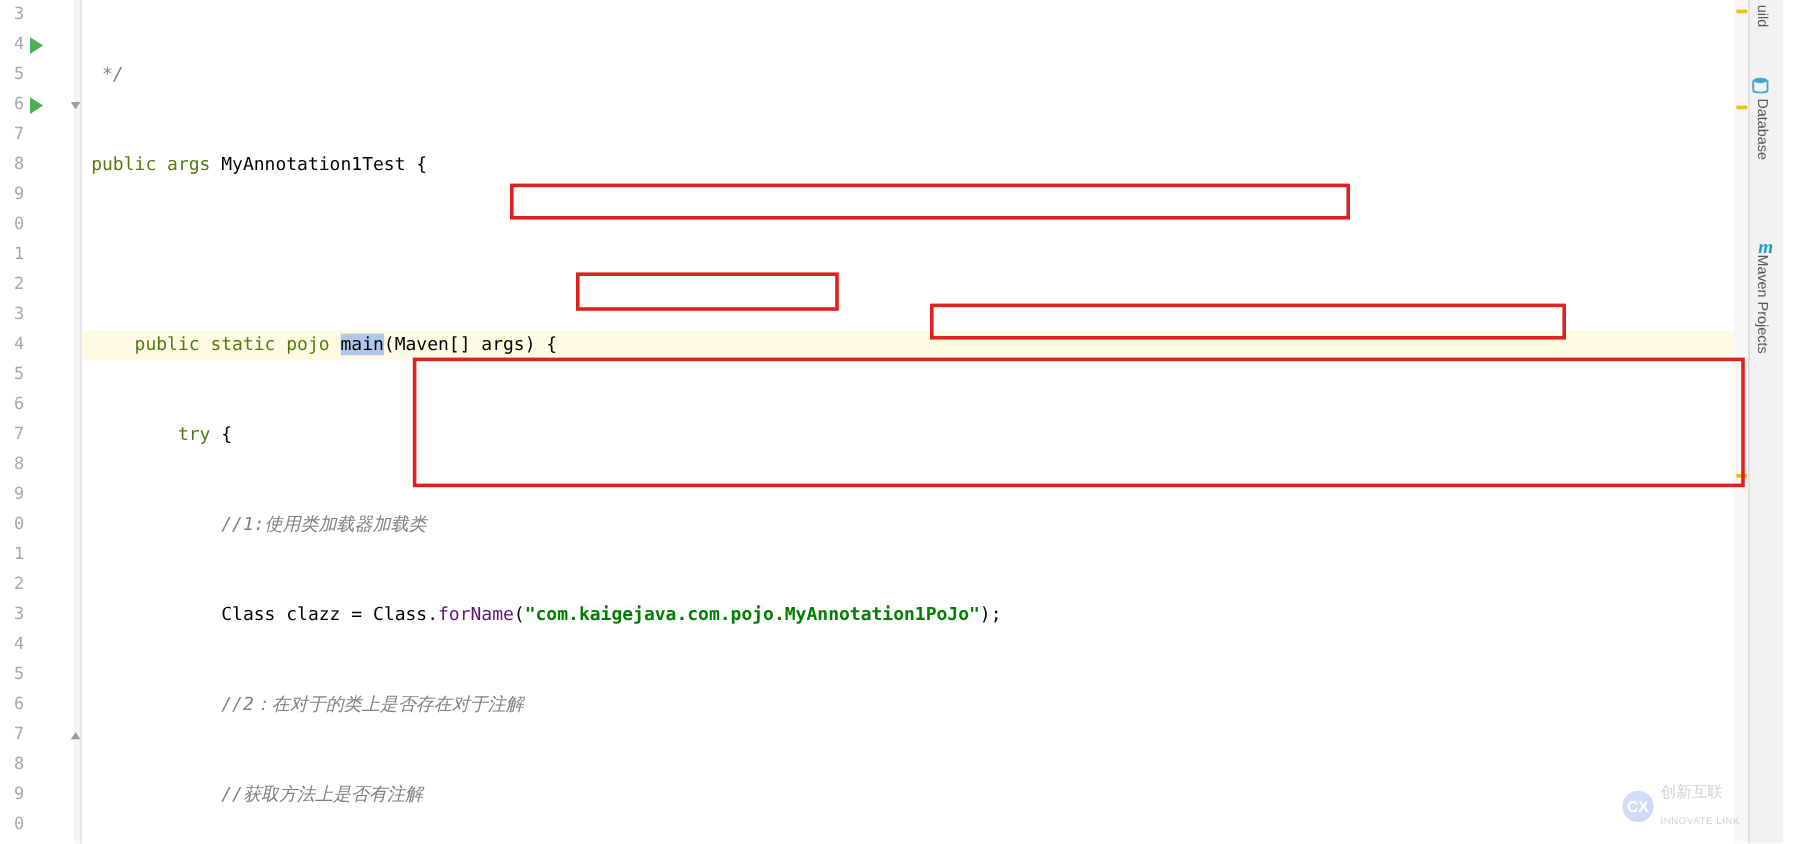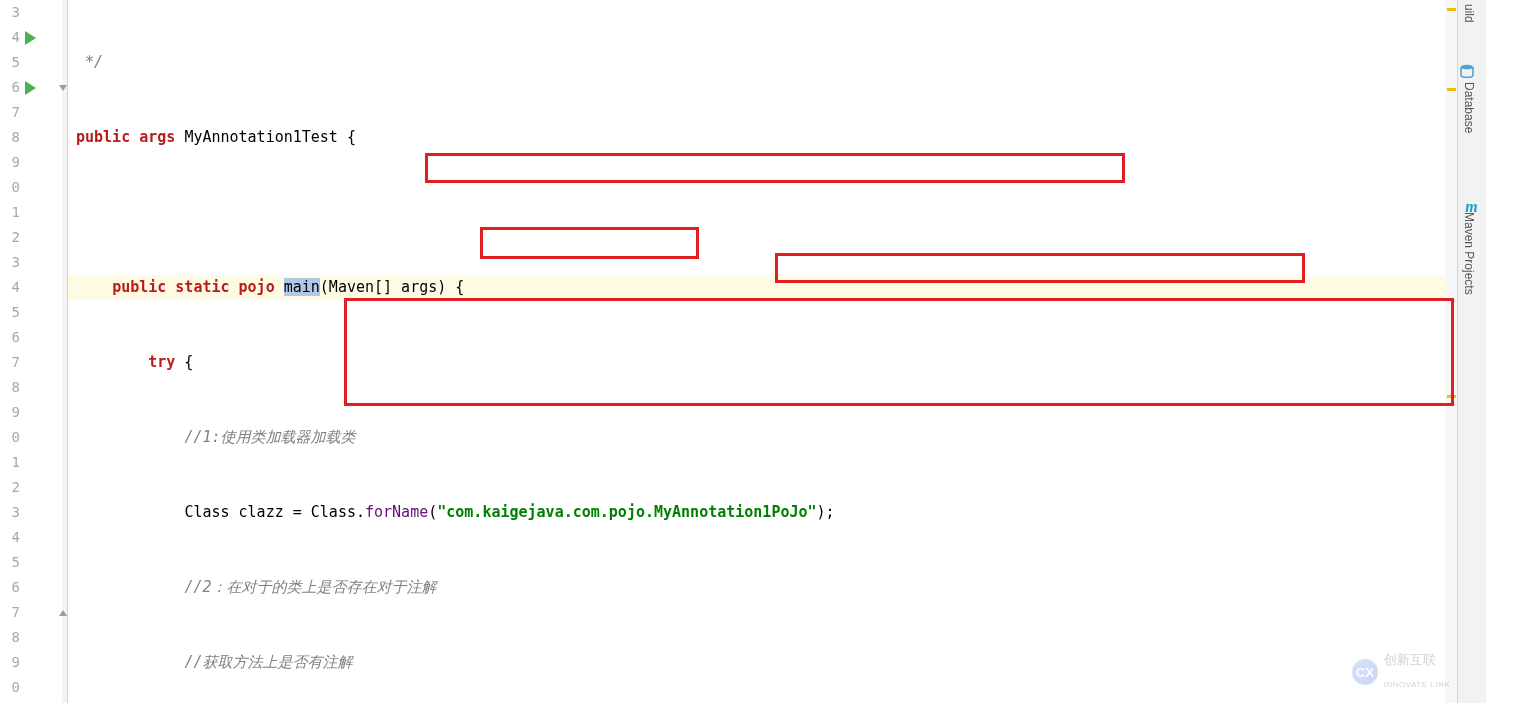--- a/index.html
+++ b/index.html
@@ -8,21 +8,21 @@
   .gutter { width:22px; text-align:right; color:#a8a8a8; padding-top:0; user-select:none; }
   .gutter div { height:25px; padding-right:2px; font-size:14px;}
   .run-col { width:22px; position:relative; }
   .run-icon { position:absolute; left:3px; width:0; height:0; border-top:7px solid transparent; border-bottom:7px solid transparent; border-left:11px solid #4caf50; }
   .fold-col { width:24px; border-right:1px solid #d4d4d4; position:relative; background:linear-gradient(to right,#fff 0,#fff 18px,#f4f4f4 18px,#f4f4f4 24px);}
   .fold-mark { position:absolute; left:14px; width:10px; height:10px; }
   .fold-mark svg { display:block;}
   .code { position:relative; flex:1; white-space:pre; }
   .line { height:25px; padding-left:8px; position:relative;}
   .hl-line { background:#fffae3; }
-  .kw { color:#b91c1c; font-weight:bold; }
+  .kw { color:#4d7c0f; font-weight:normal; }
   .cm { color:#808080; font-style:italic; }
   .str { color:#008000; font-weight:bold; }
   .fld { color:#660e7a; font-weight:bold;}
   .mname { background:#b0c8e8; }
   .red-box { position:absolute; border:3px solid #e02020; pointer-events:none; z-index:3;}
   
   .toolstrip { position:absolute; right:0; top:0; width:29px; height:703px; background:#f2f2f2; border-left:1px solid #d4d4d4;}
   .vtab { position:absolute; right:0; writing-mode:vertical-rl; text-orientation:mixed; font-family:"Segoe UI",Arial,sans-serif; font-size:12px; color:#555; padding:4px 5px; cursor:default;}
   .vtab .ico { display:inline-block; width:14px; height:14px; margin-bottom:4px; vertical-align:middle;}
   .scroll-marker { position:absolute; right:29px; top:0; width:12px; height:703px; background:#f7f7f7;}

